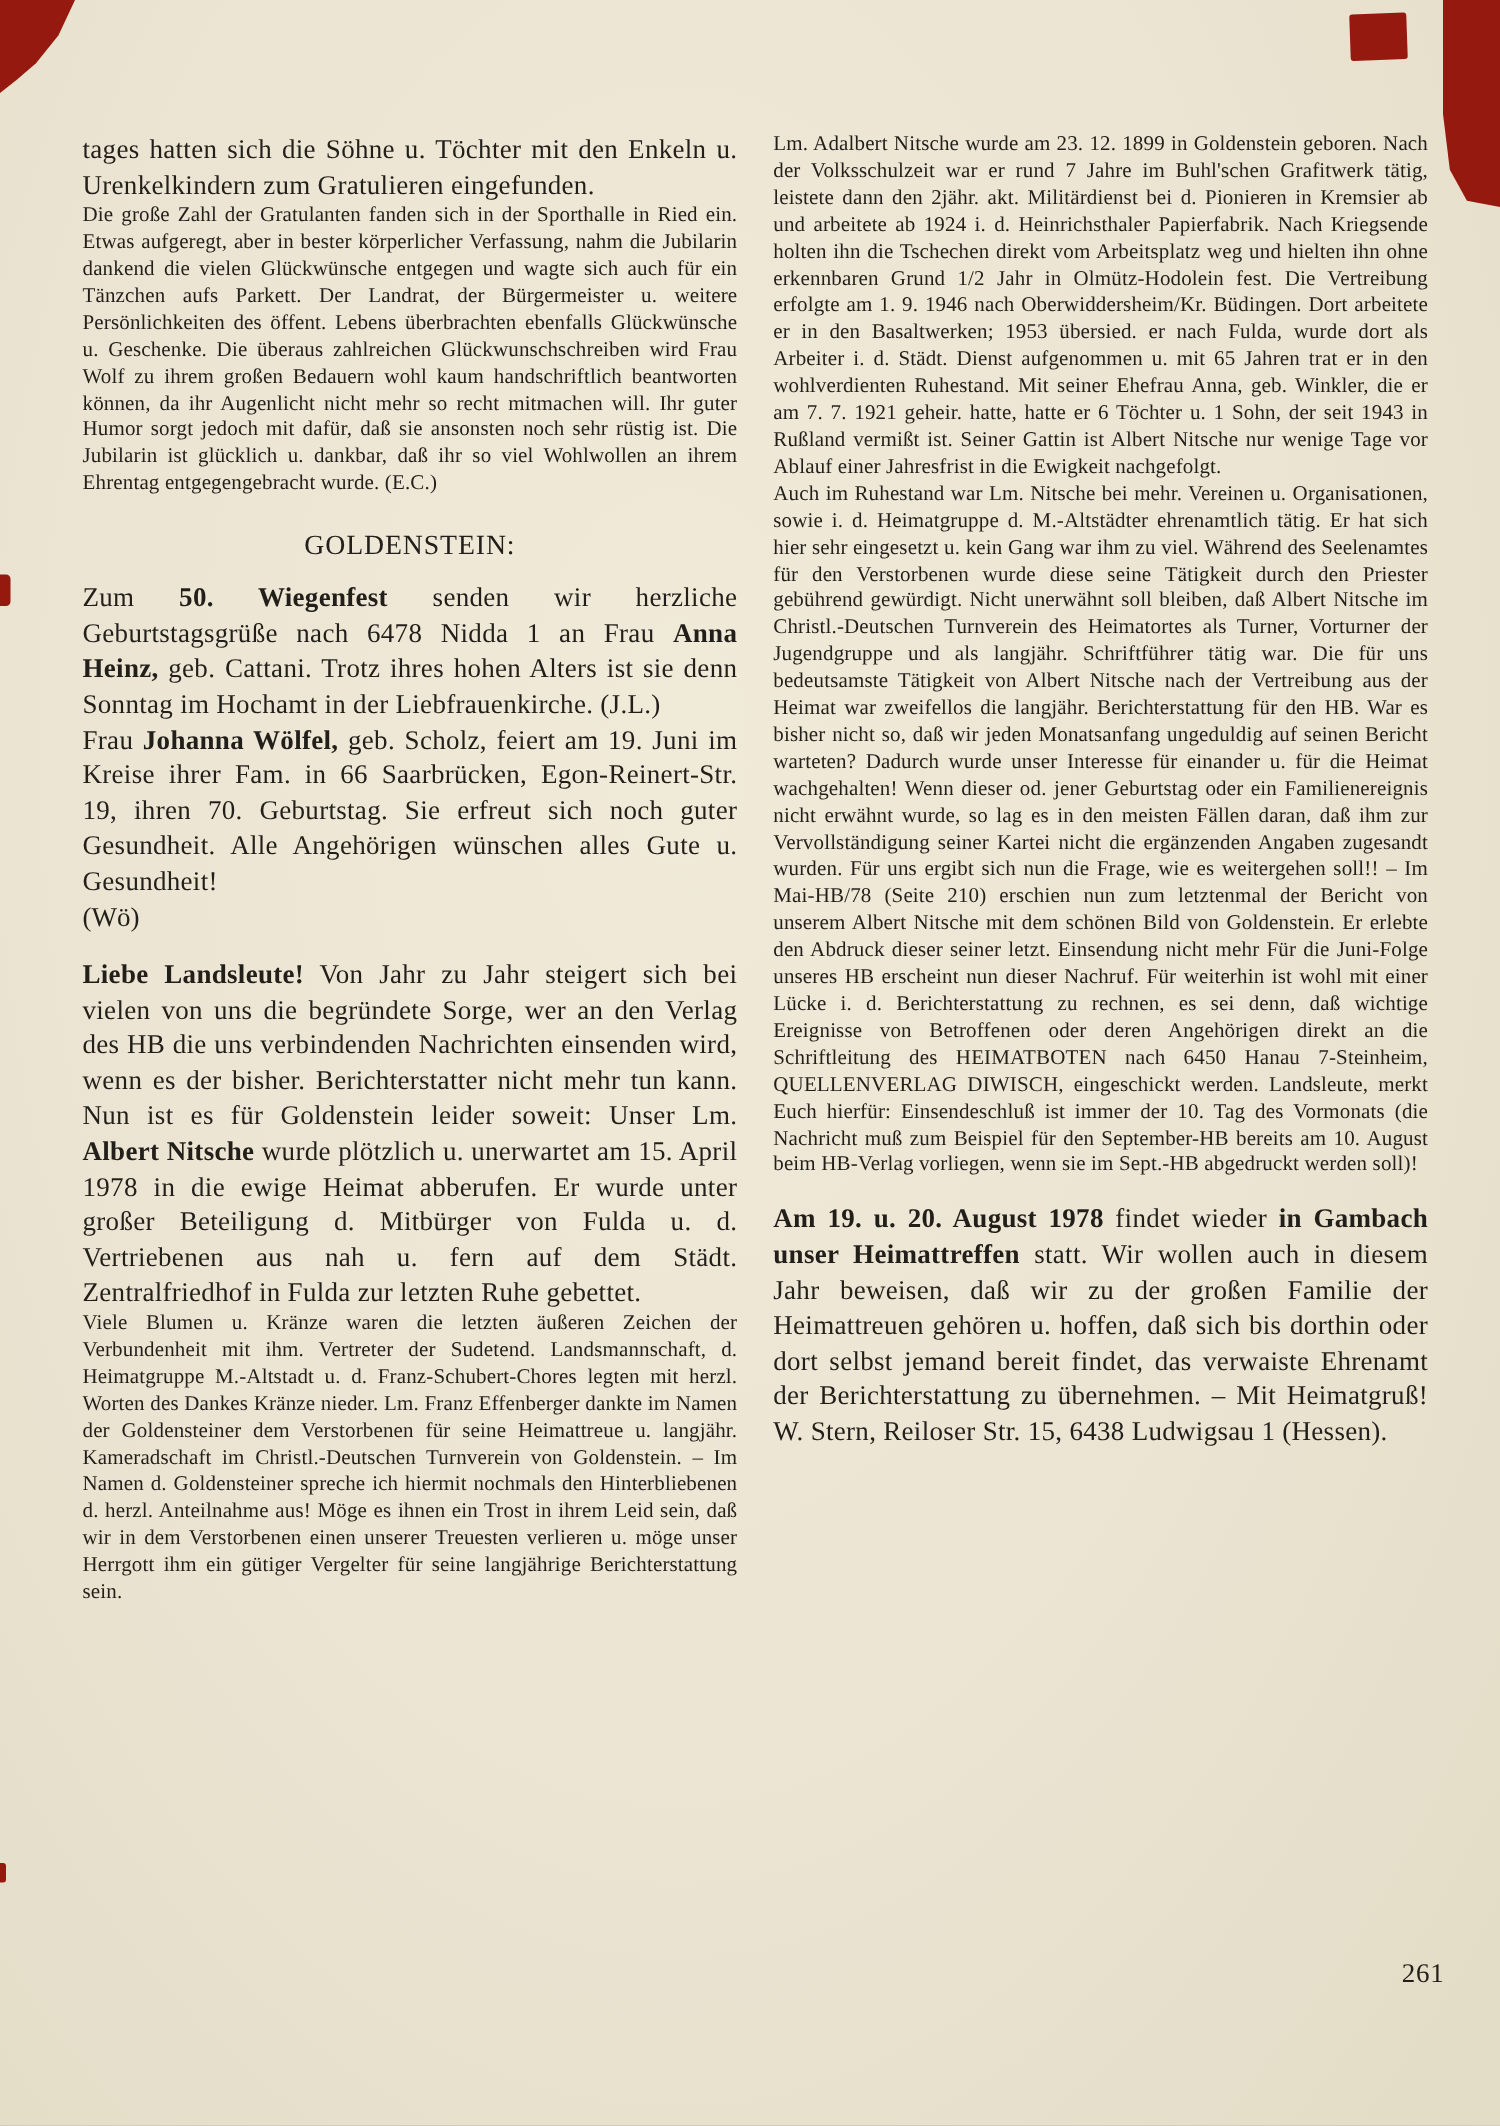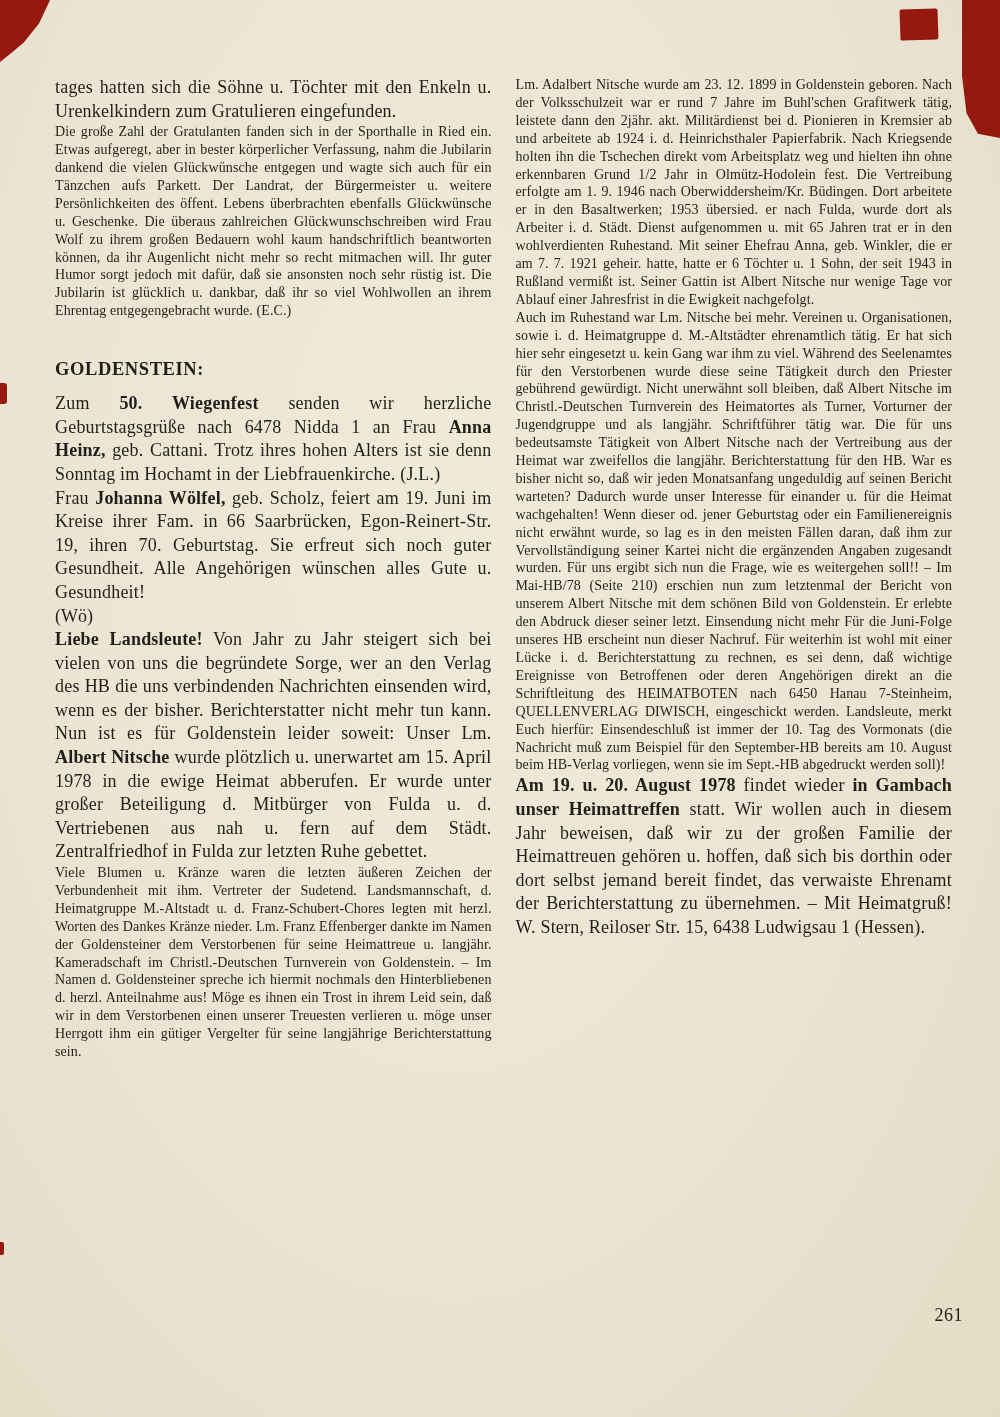--- a/index.html
+++ b/index.html
@@ -33,21 +33,21 @@
   .art-tr-block {
     right: 62px; top: 9px; width: 38px; height: 31px;
     transform: rotate(-2deg);
     border-radius: 2px;
   }
   .art-left-1 { left: 0; top: 383px; width: 7px; height: 21px; border-radius: 0 3px 3px 0; }
   .art-left-2 { left: 0; top: 1242px; width: 4px; height: 13px; border-radius: 0 2px 2px 0; }
 
   .columns {
     position: absolute;
-    top: 76px;
+    top: 88px;
     left: 55px;
     width: 897px;
     display: flex;
     gap: 24px;
   }
   .col {
     flex: 1 1 0;
     min-width: 0;
     text-align: justify;
     hyphens: auto;
@@ -58,26 +58,26 @@
     line-height: 23.6px;
     letter-spacing: 0.2px;
   }
   .sm {
     font-size: 14px;
     line-height: 17.9px;
     letter-spacing: 0.1px;
   }
   .heading {
     font-size: 18.5px;
-    font-weight: bold;
+    font-weight: normal;
     letter-spacing: 0.6px;
-    margin: 39px 0 12px 0;
-    text-align: left;
+    margin: 22px 0 12px 0;
+    text-align: center;
   }
-  .gap-before { margin-top: 0; }
+  .gap-before { margin-top: 15px; }
   .sig-line {
     text-align: left;
     font-size: 18px;
     line-height: 23.6px;
   }
   b { font-weight: bold; }
   .page-number {
     position: absolute;
     right: 37px;
     top: 1305px;

